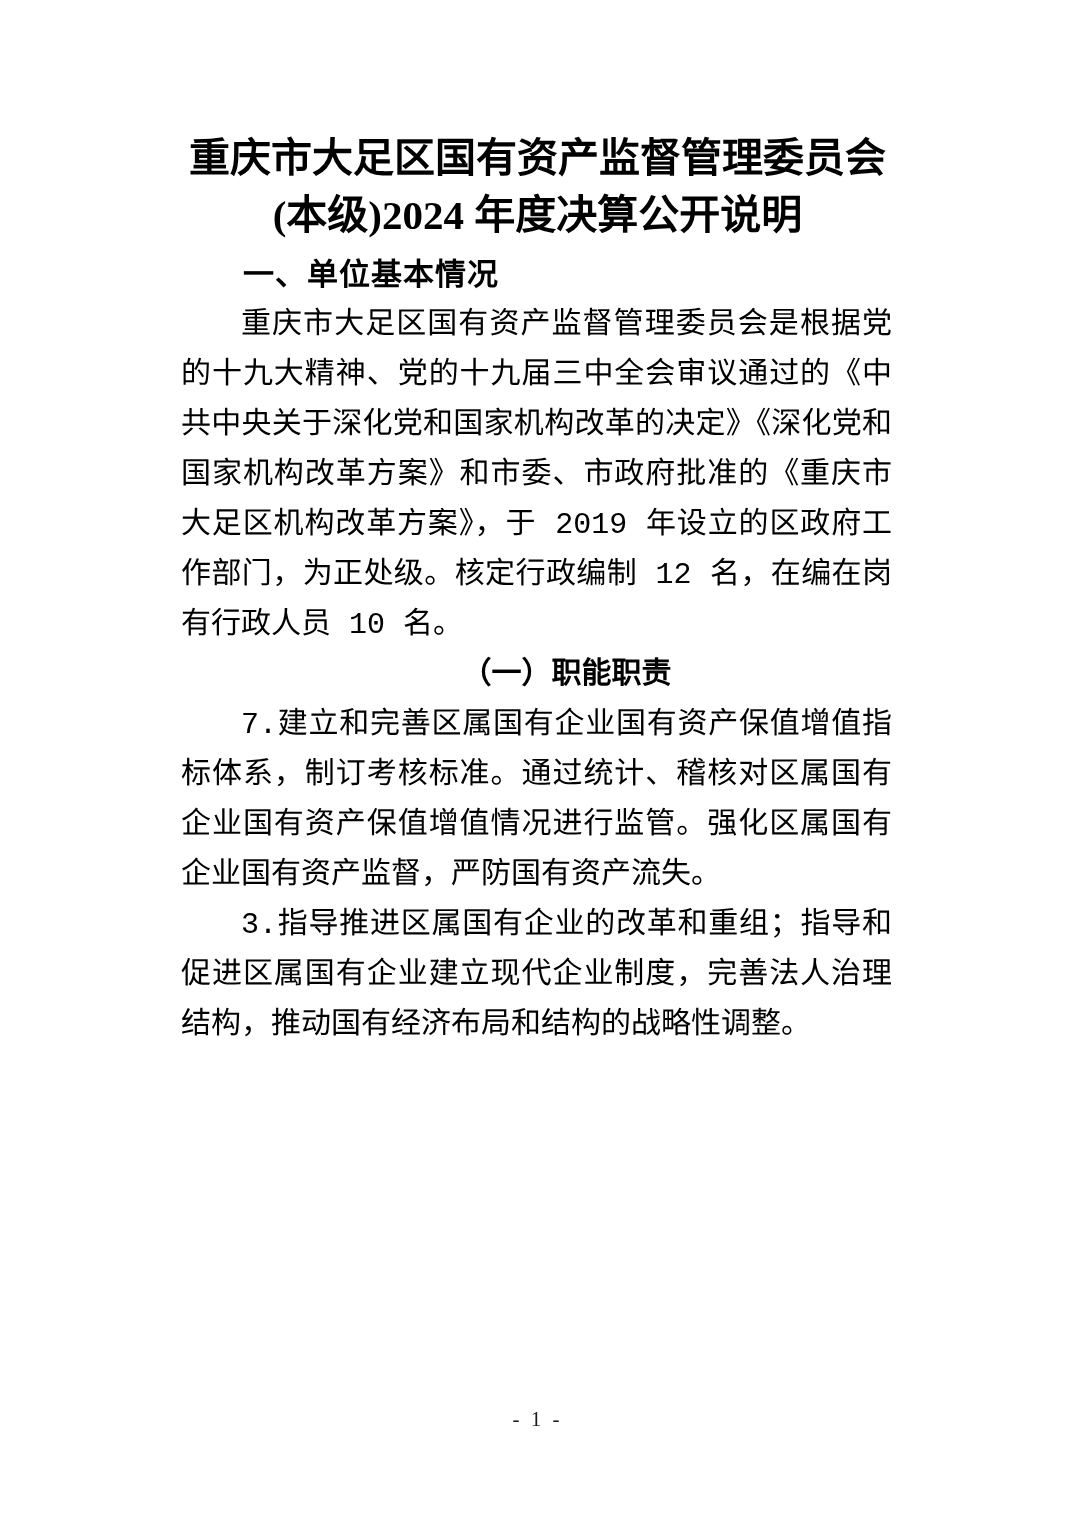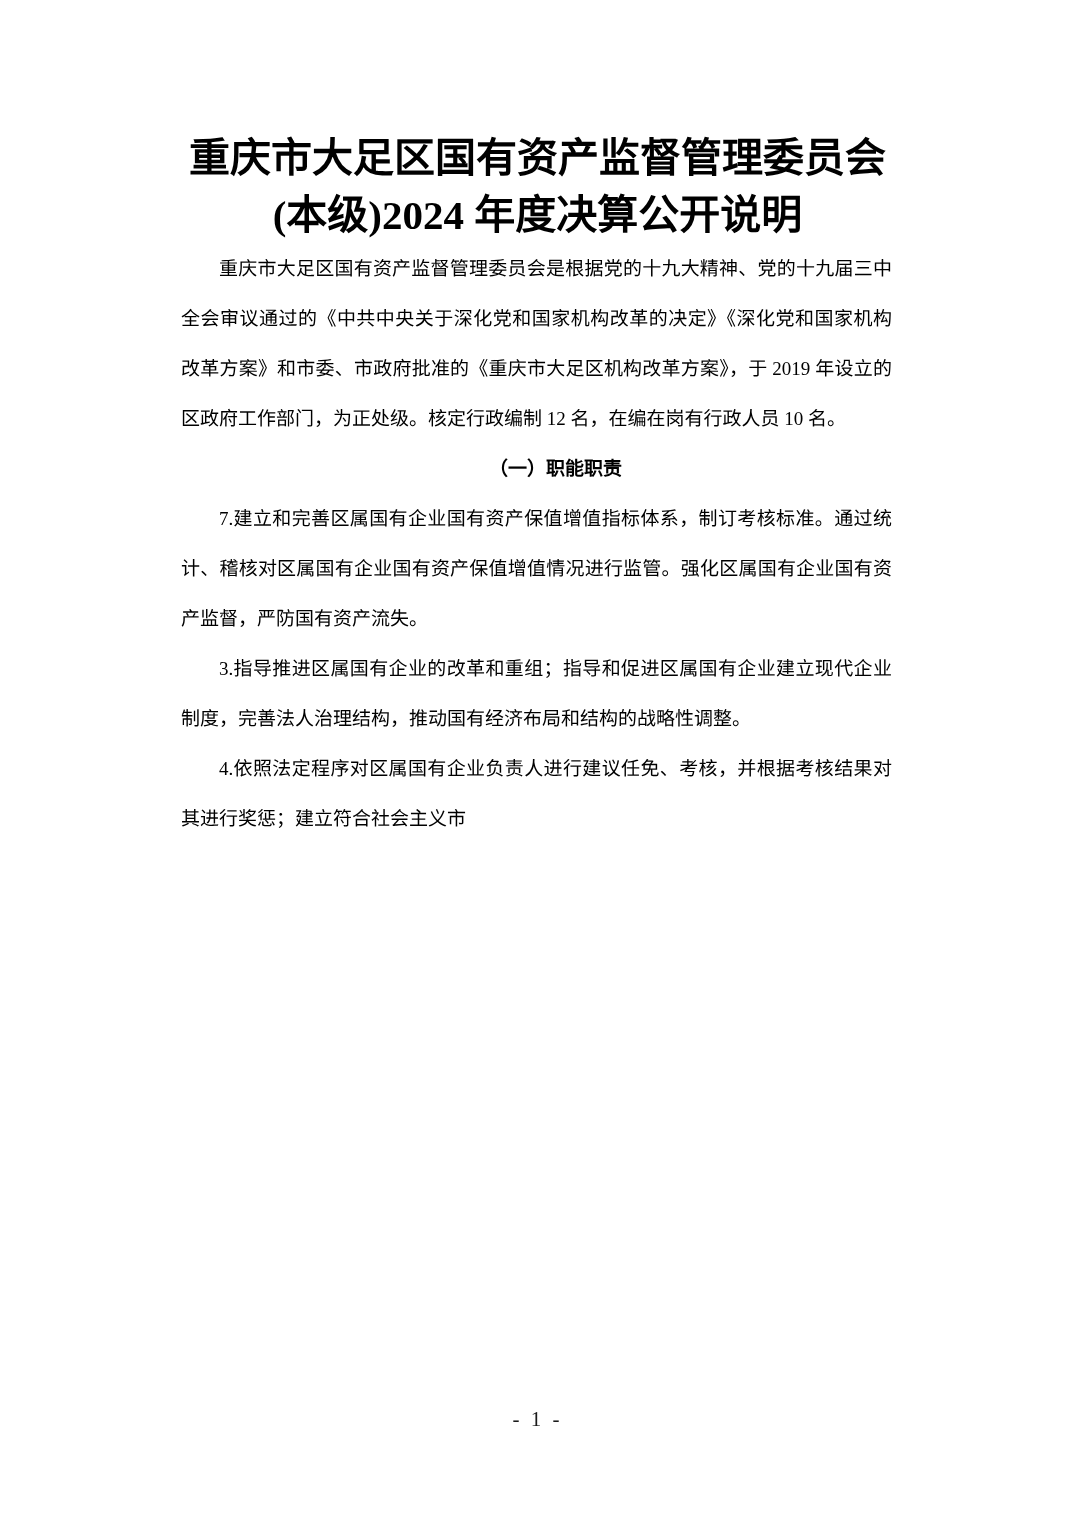--- a/index.html
+++ b/index.html
@@ -38,22 +38,22 @@
     font-family: "Liberation Sans", "DejaVu Sans", sans-serif;
     font-weight: 700;
     font-size: 31px;
     line-height: 50px;
     text-indent: 2em;
     letter-spacing: 1px;
     white-space: nowrap;
   }
   .para, .heading-2 {
     margin: 0;
-    font-family: Liberation Serif, serif;
-    font-size: 19px;
+    font-family: Liberation Mono, monospace;
+    font-size: 30px;
     line-height: 50px;
     text-align: justify;
     text-justify: inter-character;
     text-indent: 2em;
   }
   .heading-2 {
     font-weight: 700;
     text-align: center;
   }
   .page-footer {
@@ -73,30 +73,30 @@
 
 <div class="page">
 
   <h1 class="doc-title">
     <span class="title-line">重庆市大足区国有资产监督管理委员会</span>
     <span class="title-line">(本级)2024 年度决算公开说明</span>
   </h1>
 
   <div class="content">
 
+    <h2 class="heading-1">一、单位基本情况</h2>
 
     <p class="para">重庆市大足区国有资产监督管理委员会是根据党的十九大精神、党的十九届三中全会审议通过的《中共中央关于深化党和国家机构改革的决定》《深化党和国家机构改革方案》和市委、市政府批准的《重庆市大足区机构改革方案》，于 2019 年设立的区政府工作部门，为正处级。核定行政编制 12 名，在编在岗有行政人员 10 名。</p>
 
     <h3 class="heading-2">（一）职能职责</h3>
 
 
 
     <p class="para">7.建立和完善区属国有企业国有资产保值增值指标体系，制订考核标准。通过统计、稽核对区属国有企业国有资产保值增值情况进行监管。强化区属国有企业国有资产监督，严防国有资产流失。</p>
 
     <p class="para">3.指导推进区属国有企业的改革和重组；指导和促进区属国有企业建立现代企业制度，完善法人治理结构，推动国有经济布局和结构的战略性调整。</p>
 
-    <p class="para">4.依照法定程序对区属国有企业负责人进行建议任免、考核，并根据考核结果对其进行奖惩；建立符合社会主义市</p>
 
   </div>
 
   <div class="page-footer">- 1 -</div>
 
 </div>
 
 </body></html>

